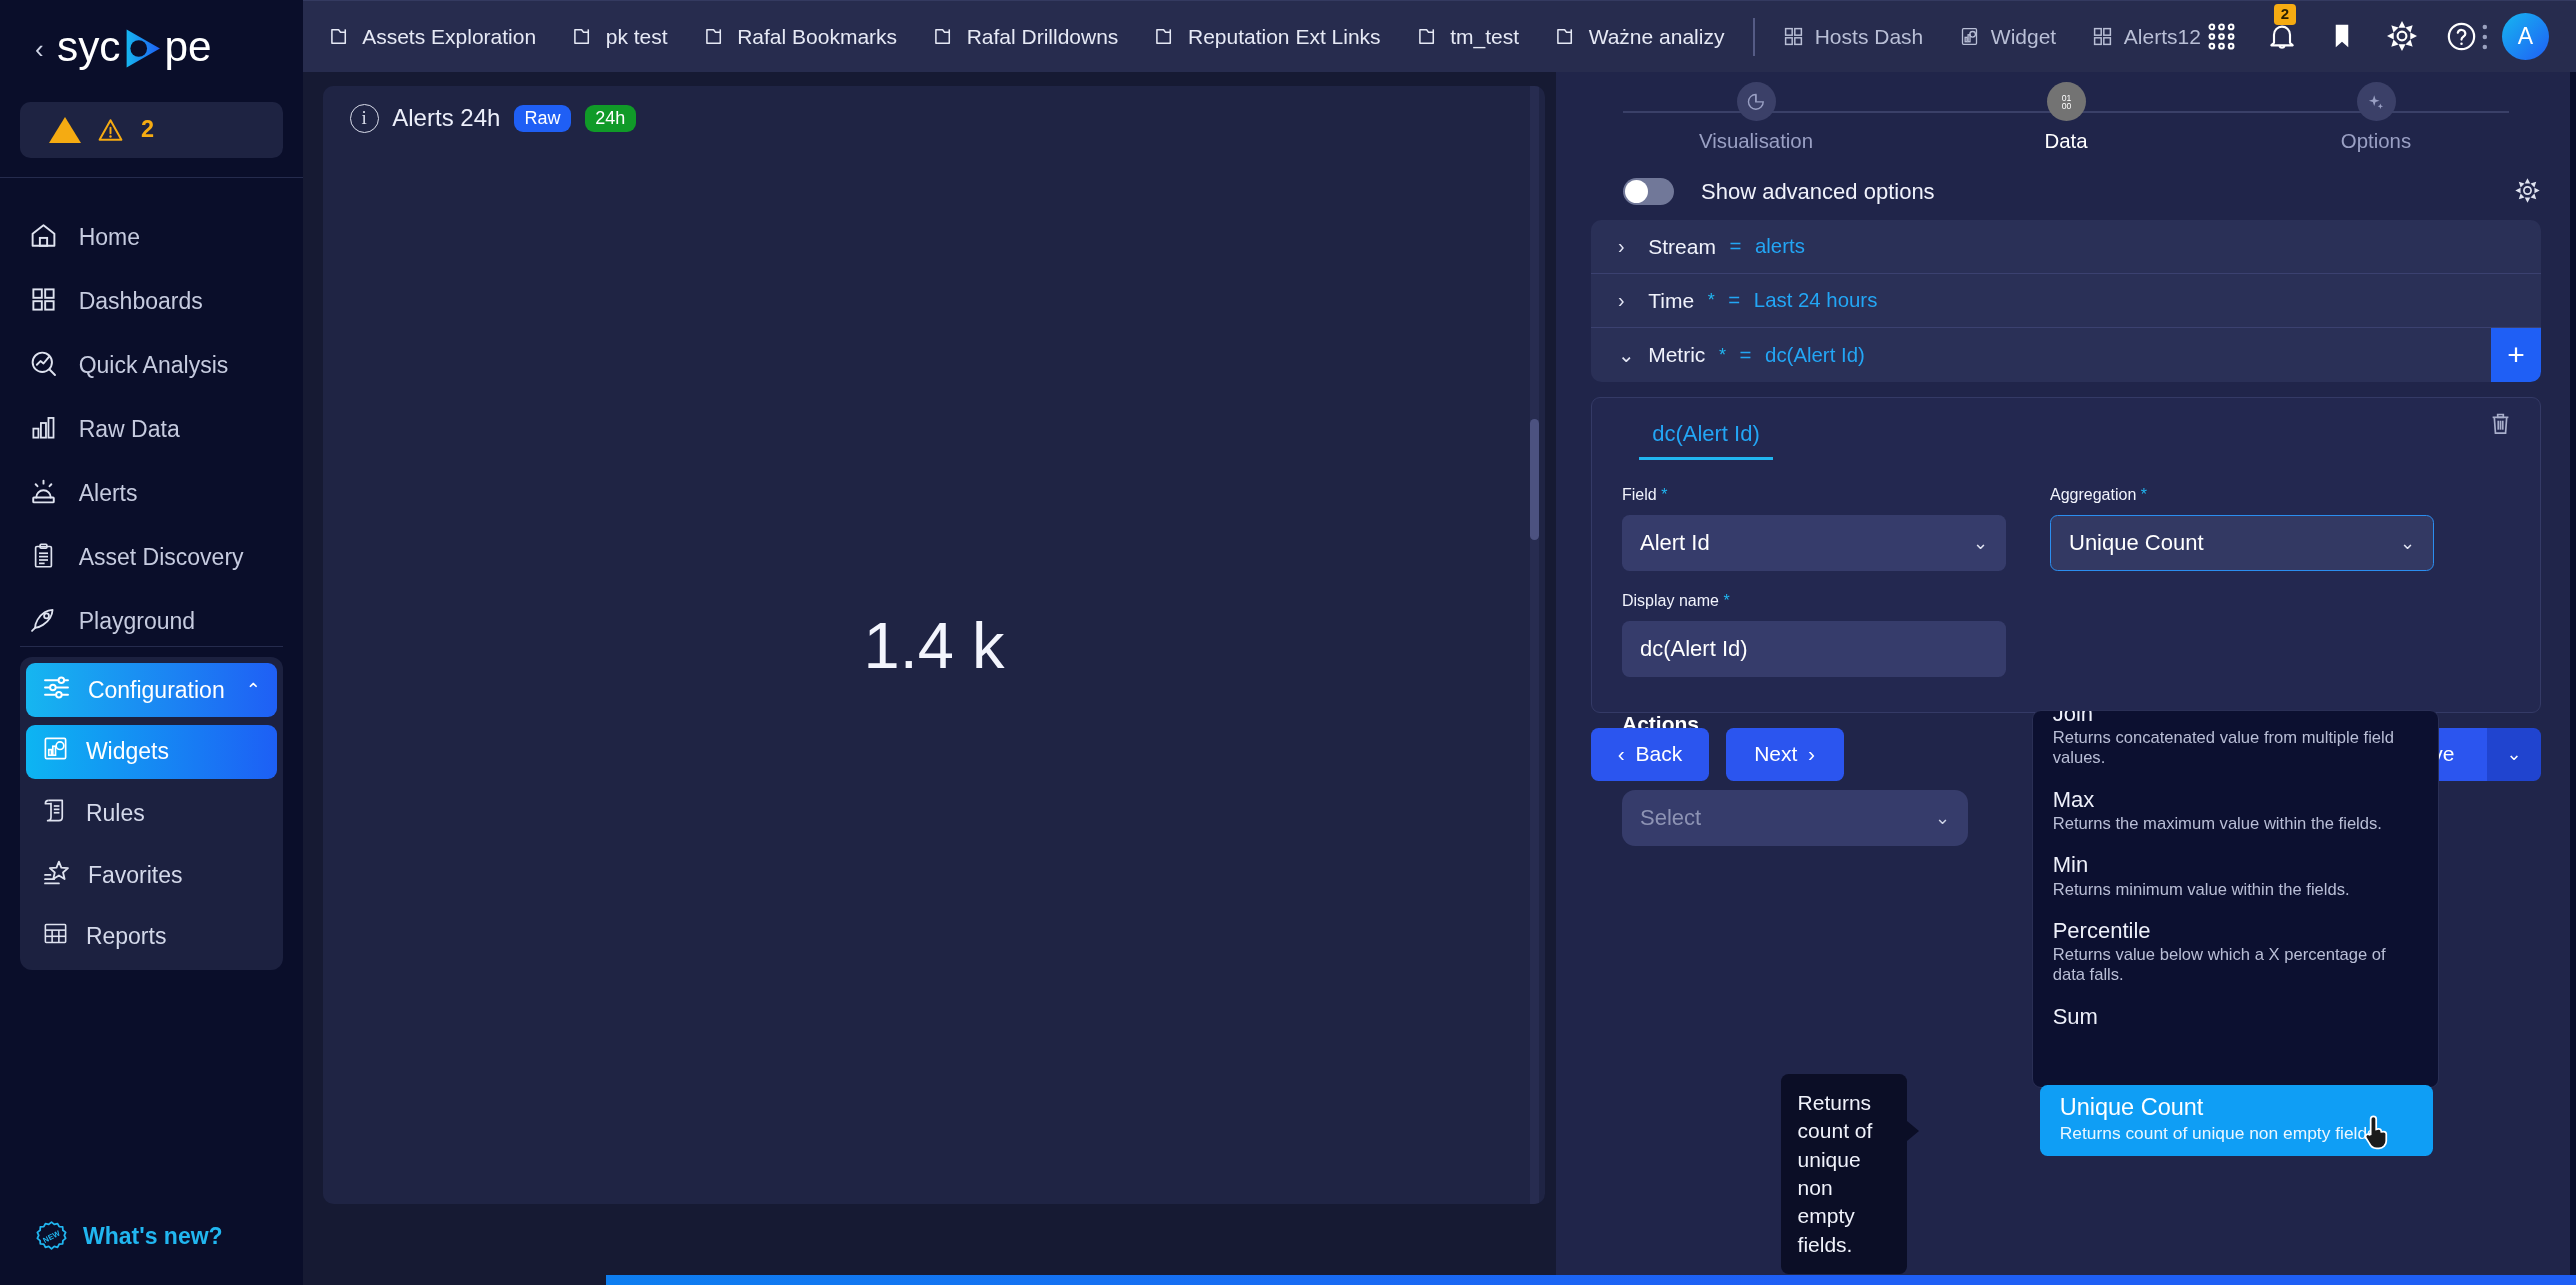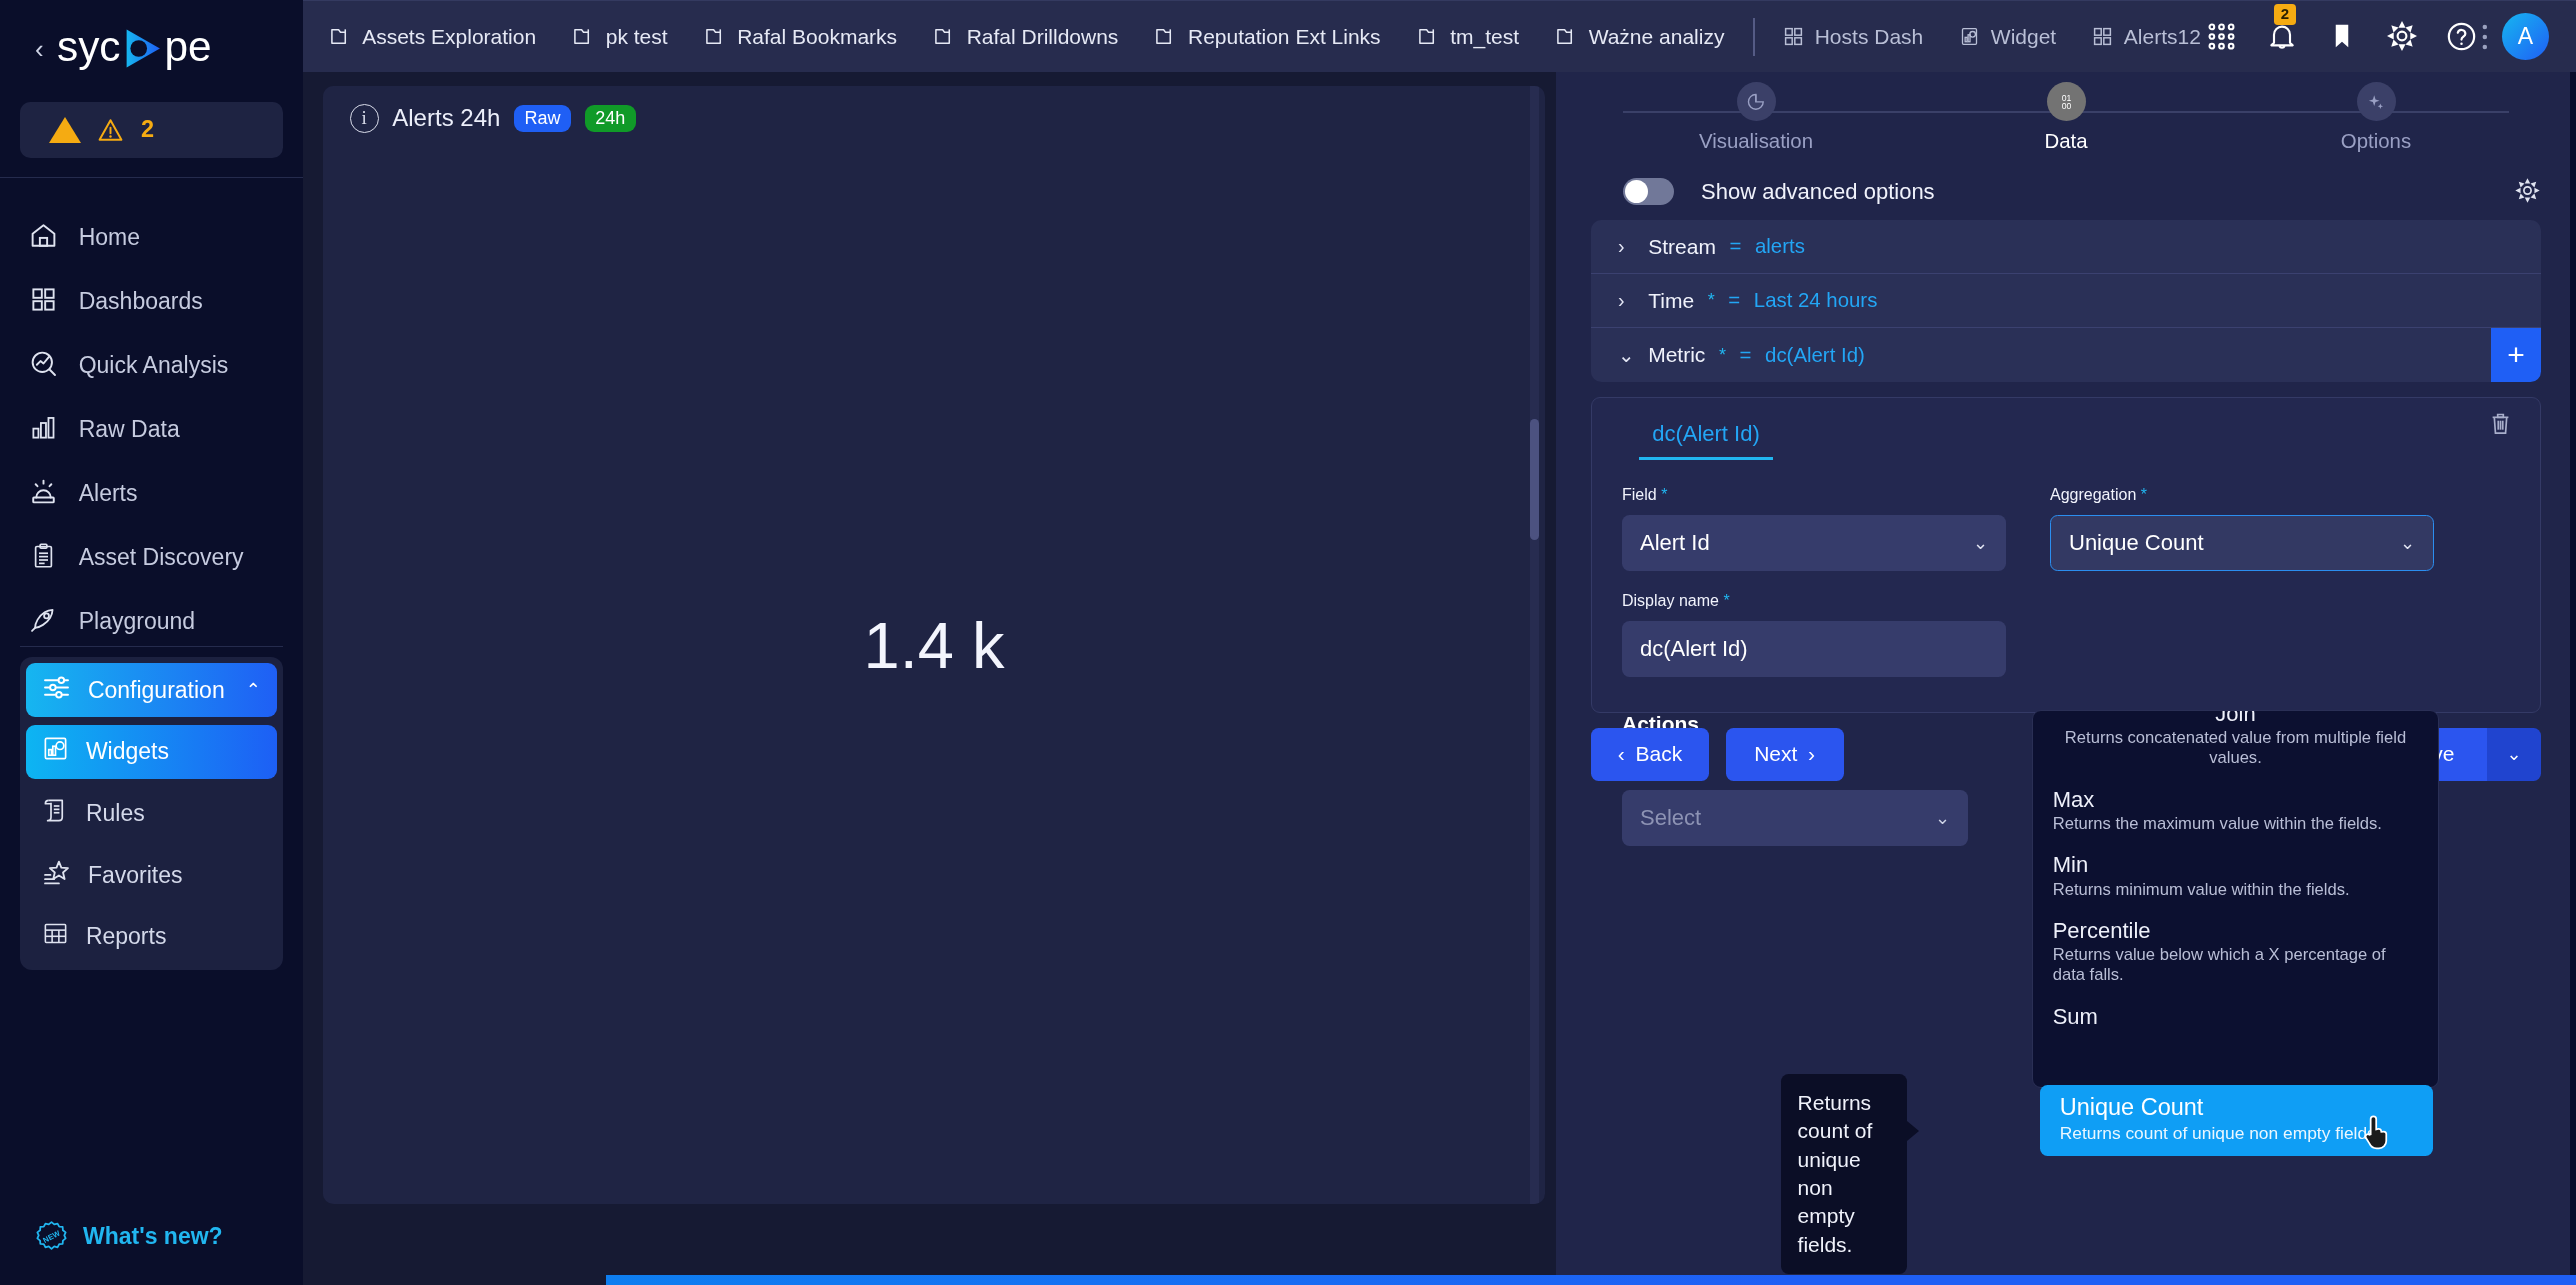--- a/index.html
+++ b/index.html
@@ -190,38 +190,38 @@
   .fcol { width: 384px; }
   .flabel { font-size: 16px; color: #f1f3fc; margin-bottom: 10.6px; }
   .flabel .req { color: #21b6f0; }
   .fselect {
     height: 56px; background: #363c6b; border-radius: 7.6px;
     display:flex; align-items:center; padding: 0 18px; font-size: 22px; color:#fff;
     position: relative;
   }
   .fselect.focused { border: 1.5px solid #2b8ef0; background:#333963; }
   .fselect .chev { margin-left:auto; color:#e2e5f3; font-size: 18px; }
-  .fselect.placeholder { color: #8d93b4; }
+  .fselect.placeholder { color: #8d93b4; border-radius: 13px; }
   .finput {
     height: 56px; background: #363c6b; border-radius: 7.6px;
     display:flex; align-items:center; padding: 0 18px; font-size: 22px; color:#fff;
   }
   .actions-title { font-size: 21px; font-weight: 700; color:#fff; margin-top: 35px; }
   .onclick-label { font-size: 21px; color:#f1f3fc; margin-top: 19.7px; margin-bottom: 10.6px; }
 
   
   .dropdown {
     position: absolute; left: 2032px; top: 710px; width: 407px;
     background: #0c1030; border: 0.8px solid #2a2f55; border-radius: 9px;
     z-index: 40; padding: 4.5px 0 0 0; overflow: hidden; height: 378px;
   }
   .dd-item { padding: 7.6px 19.7px 12px 19.7px; }
   .dd-item .dd-t { font-size: 22px; color: #eef0fa; line-height: 1.05; }
   .dd-item .dd-d { font-size: 16.6px; color: #b9bed6; margin-top: 3px; }
-  .dd-first { margin-top: -21px; text-align: center; }
+  .dd-first { margin-top: -21px; }
   .dd-sel {
     position: absolute; left: 2040px; top: 1085px; width: 393px;
     background: #0f9ef5; border-radius: 7.6px; padding: 9px 19.7px 12px 19.7px;
     z-index: 41;
   }
   .dd-sel .dd-t { font-size: 23.5px; color: #ffffff; }
   .dd-sel .dd-d { font-size: 17.4px; color: #eaf7ff; margin-top: 1.5px; }
   .cursor-hand { position: absolute; right: 39px; top: 26px; font-size: 32px; }
 
   .tooltip {

